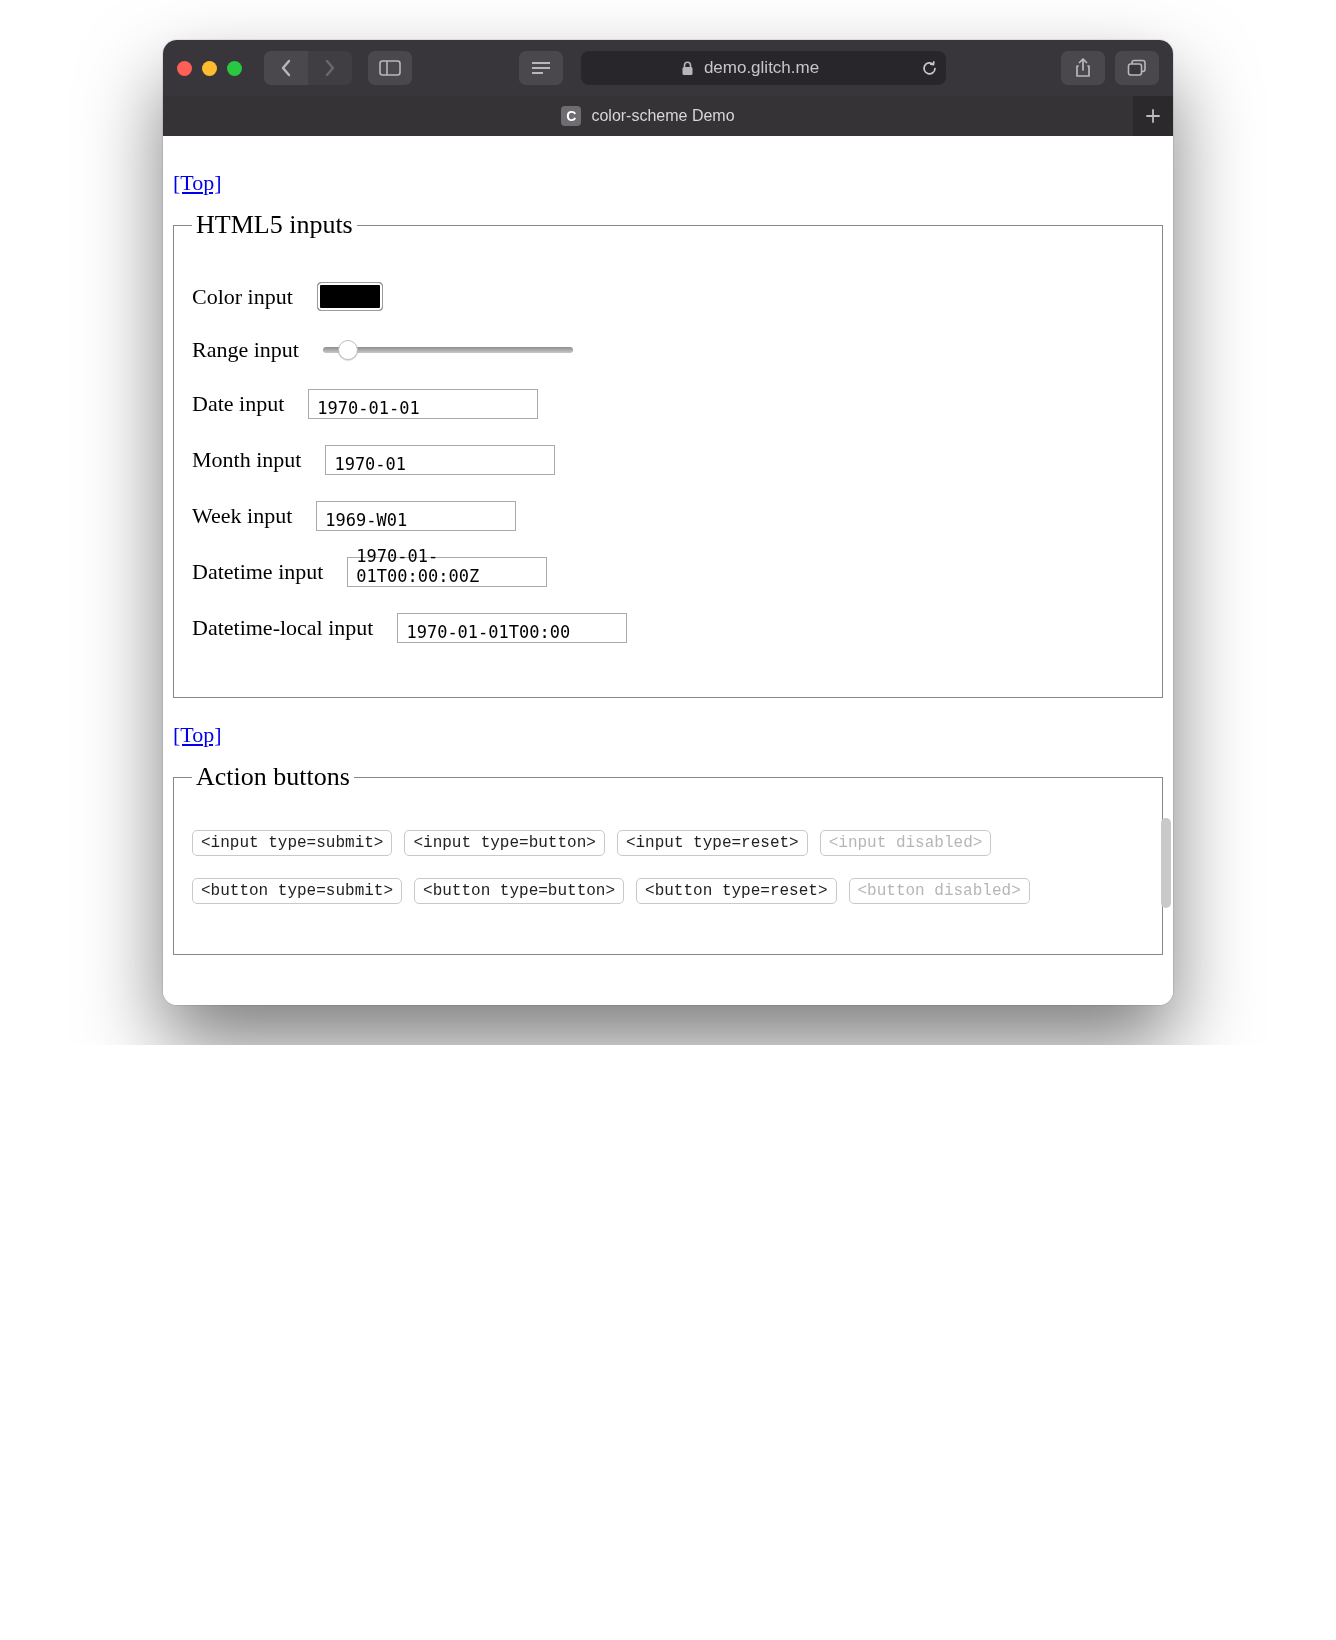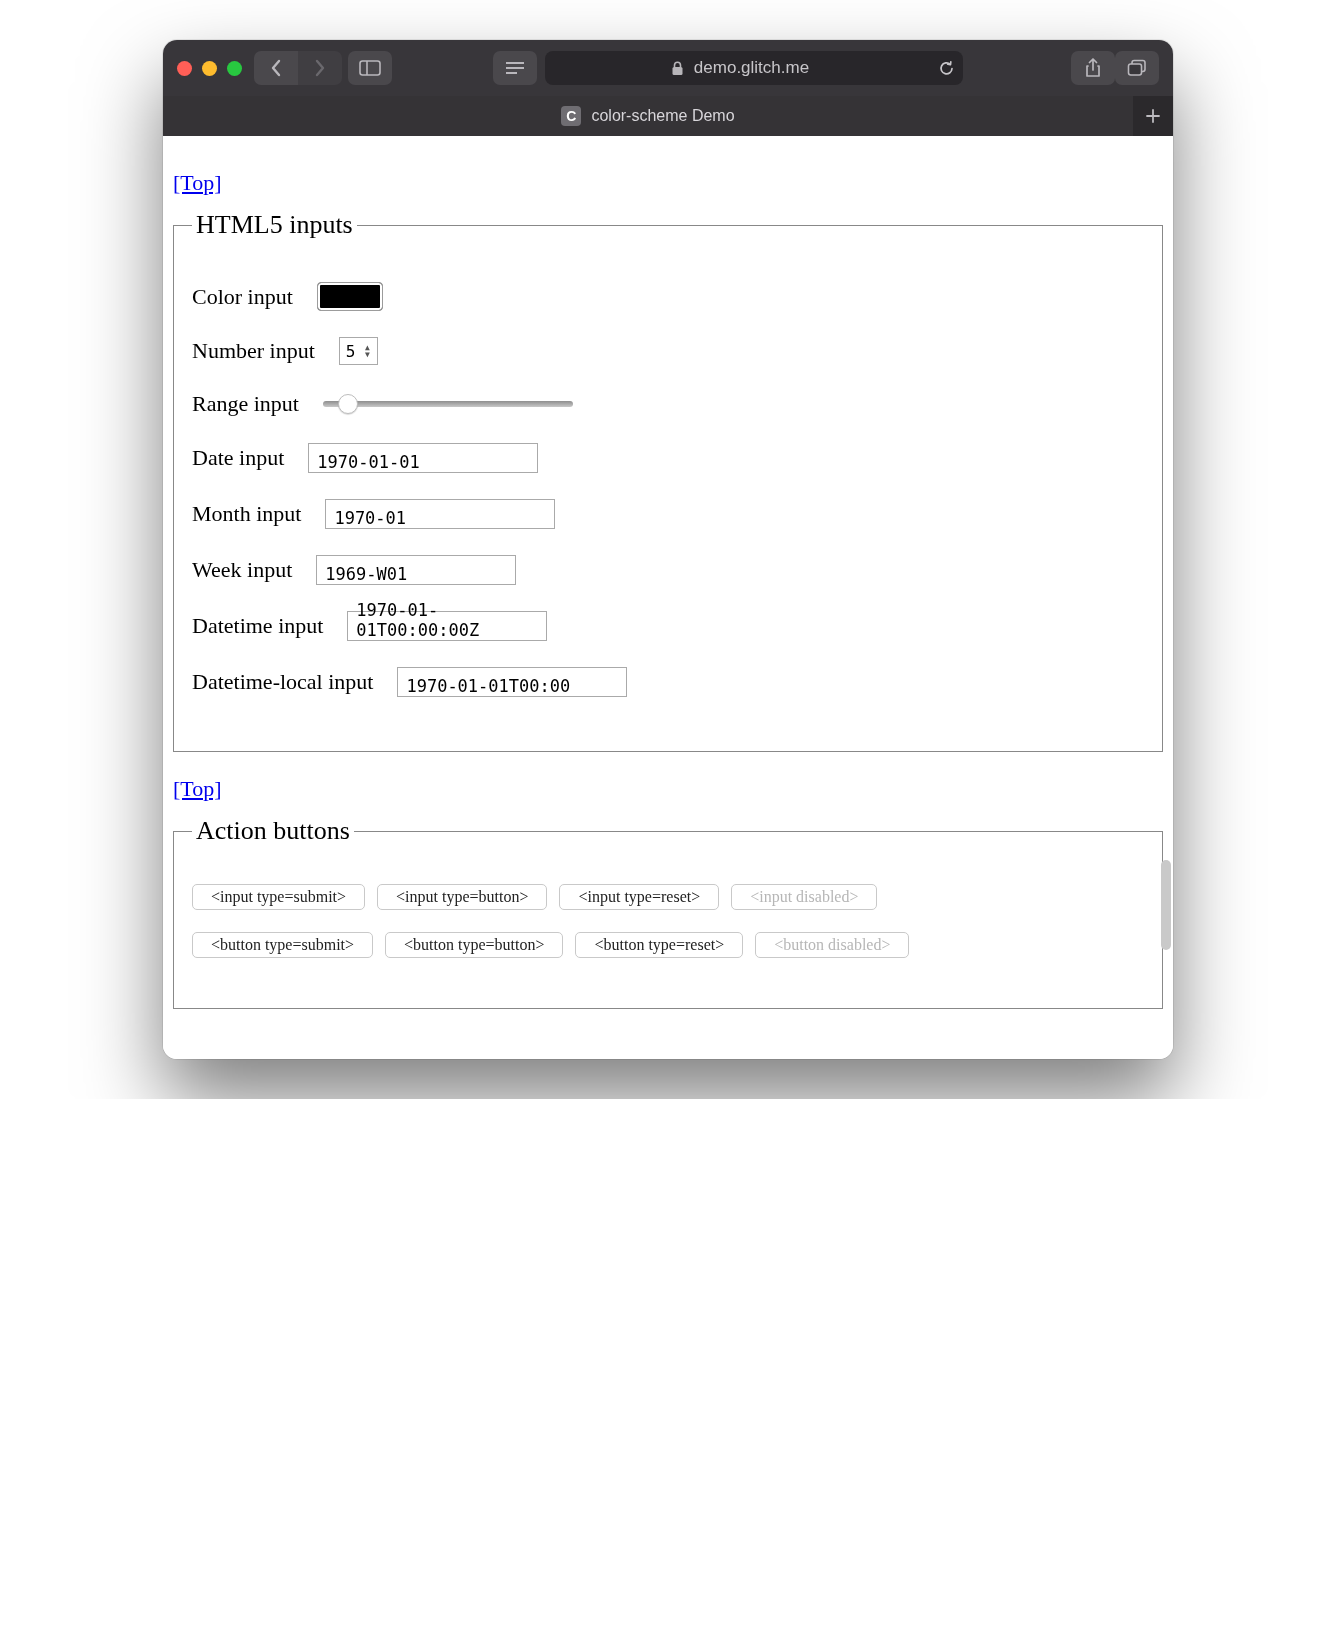--- a/index.html
+++ b/index.html
@@ -24,20 +24,21 @@
     box-shadow: 0 40px 80px rgba(0,0,0,0.5), 0 0 0 1px rgba(0,0,0,0.08);
     background: #fff;
   }
   
   .toolbar {
     background: var(--chrome-dark);
     height: 56px;
     display: flex;
     align-items: center;
     padding: 0 14px;
+    gap: 10px;
   }
   .traffic { display: flex; gap: 10px; margin-right: 12px; }
   .traffic span { width: 15px; height: 15px; border-radius: 50%; display: block; }
   .tl-close { background: #ff5f57; }
   .tl-min   { background: #febc2e; }
   .tl-max   { background: #28c840; }
   .tb-btn {
     background: #4a484c;
     border-radius: 7px;
     height: 34px;
@@ -169,22 +170,22 @@
     display:flex; align-items:flex-end;
     background:#fff;
   }
 
   
   .btns { display:flex; flex-wrap:wrap; gap:12px; margin: 22px 0; }
   .btn {
     border: 1px solid #c9c9c9;
     border-radius: 5px;
     background: #fff;
-    padding: 3px 18px;
-    font-family: Liberation Serif, serif;
+    padding: 3px 8px;
+    font-family: Liberation Mono, monospace;
     font-size: 16px;
     color: #222;
   }
   .btn.disabled { color: #b6b6b6; }
 
   
   .scrollbar {
     position:absolute; right:2px; width:10px; border-radius:5px;
     background:#c9c9c9;
   }
@@ -277,30 +278,20 @@
     <a class="top" href="#">[Top]</a>
 
     <fieldset>
       <legend>HTML5 inputs</legend>
 
       <div class="row">
         <label>Color input</label>
         <div class="color-swatch" title="#000000"></div>
       </div>
 
-      <div class="row">
-        <label>Number input</label>
-        <div class="num-input">
-          <span>5</span>
-          <span class="stepper">
-            <span>▲</span>
-            <span>▼</span>
-          </span>
-        </div>
-      </div>
 
       <div class="row">
         <label>Range input</label>
         <div class="range">
           <div class="thumb" style="left:10%"></div>
         </div>
       </div>
 
       <div class="row">
         <label>Date input</label>

